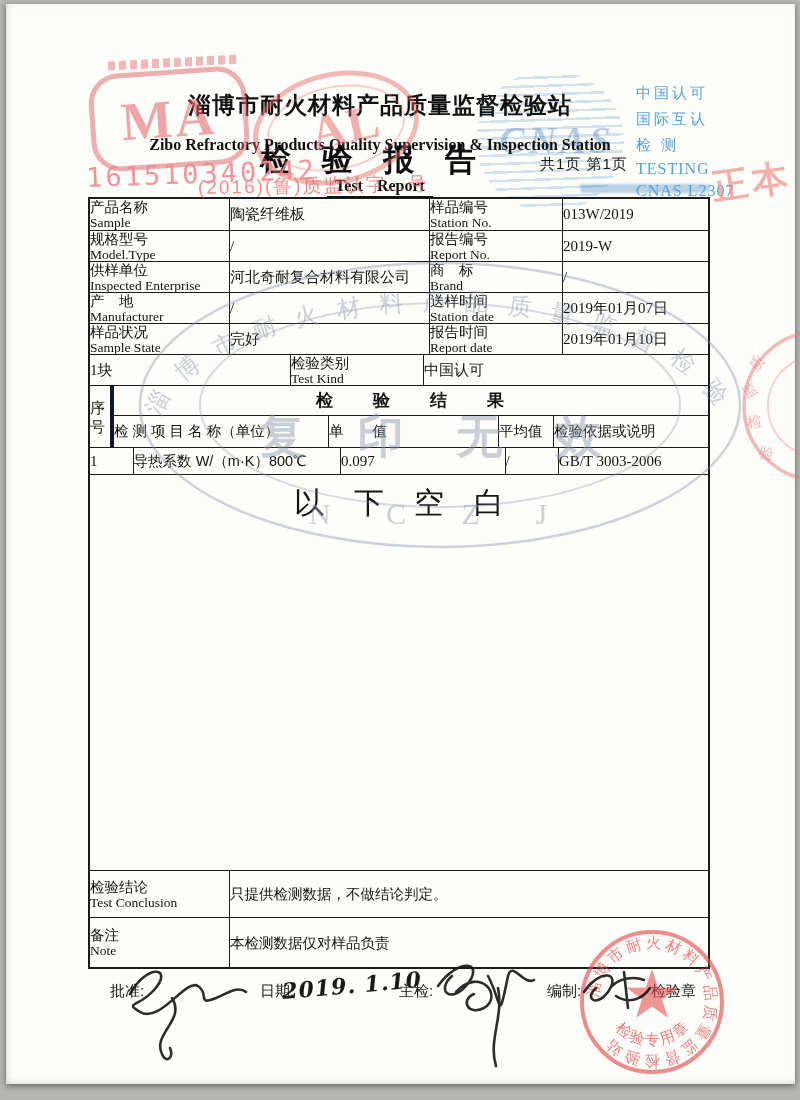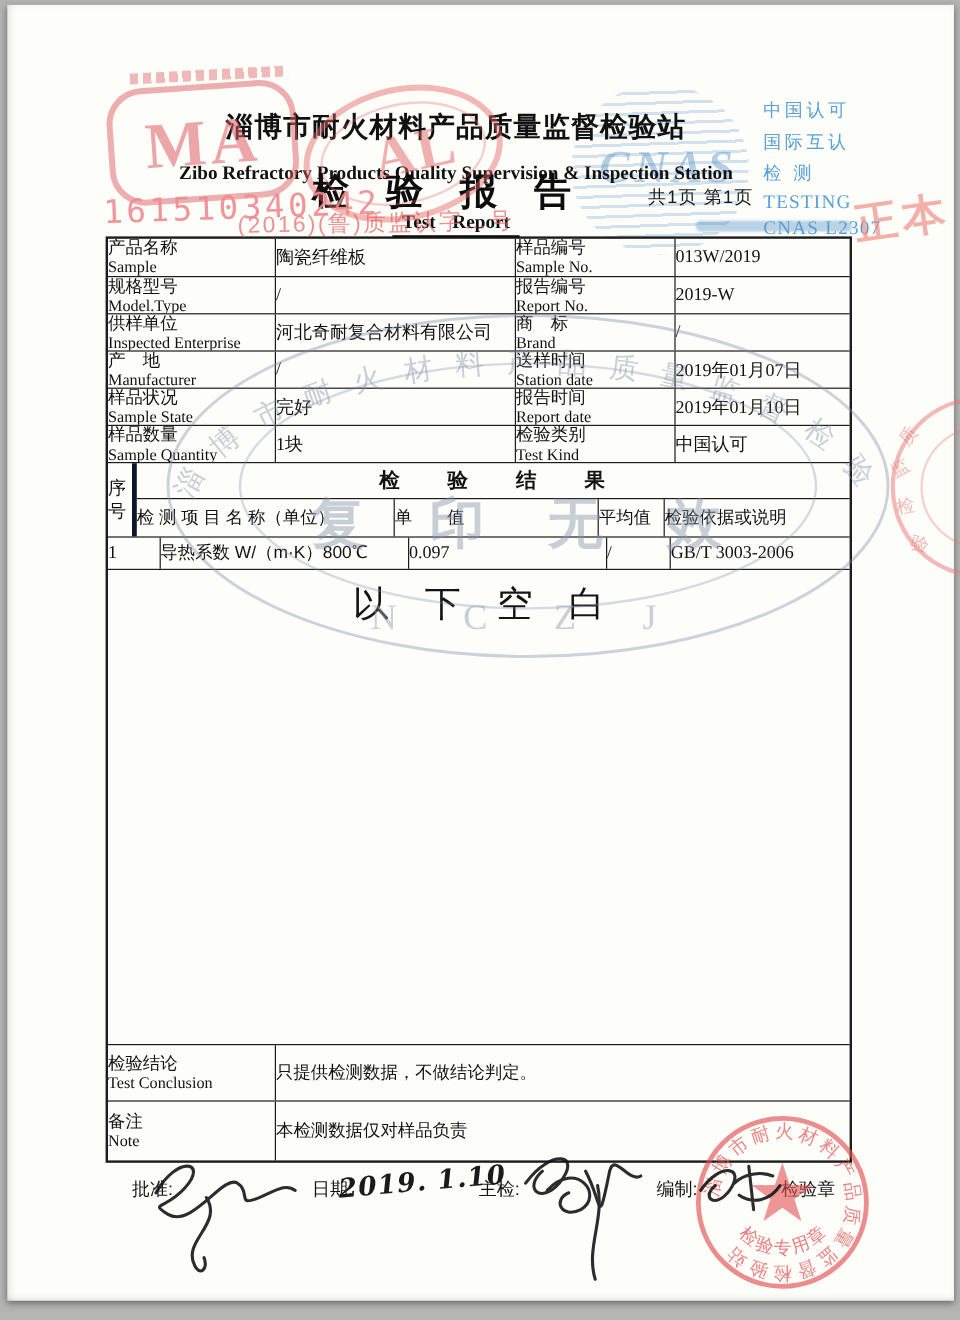--- a/index.html
+++ b/index.html
@@ -137,21 +137,21 @@
   <div class="abs doc-table">
 
     <div class="trow" style="height:31px">
       <div class="cell w1">
         <div class="cn">产品名称</div>
         <div class="en">Sample</div>
       </div>
       <div class="cell w2 val">陶瓷纤维板</div>
       <div class="cell w3">
         <div class="cn">样品编号</div>
-        <div class="en">Sample No.</div>
+        <div class="en">Station No.</div>
       </div>
       <div class="cell w4 val">013W/2019</div>
     </div>
     <div class="trow" style="height:31px">
       <div class="cell w1">
         <div class="cn">规格型号</div>
         <div class="en">Model.Type</div>
       </div>
       <div class="cell w2 val">/</div>
       <div class="cell w3">
@@ -190,24 +190,20 @@
         <div class="en">Sample State</div>
       </div>
       <div class="cell w2 val">完好</div>
       <div class="cell w3">
         <div class="cn">报告时间</div>
         <div class="en">Report date</div>
       </div>
       <div class="cell w4 val">2019年01月10日</div>
     </div>
     <div class="trow" style="height:31px">
-      <div class="cell w1">
-        <div class="cn">样品数量</div>
-        <div class="en">Sample Quantity</div>
-      </div>
       <div class="cell w2 val">1块</div>
       <div class="cell w3">
         <div class="cn">检验类别</div>
         <div class="en">Test Kind</div>
       </div>
       <div class="cell w4 val">中国认可</div>
     </div>
 
     <div class="trow" style="height:62px">
       <div class="cell wseq seqcell">

